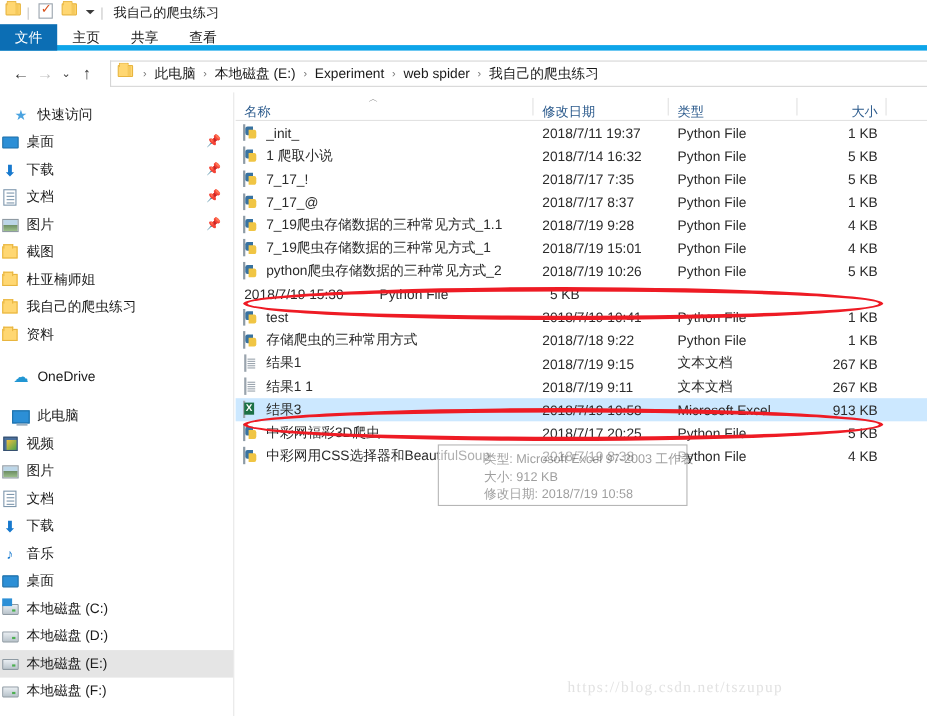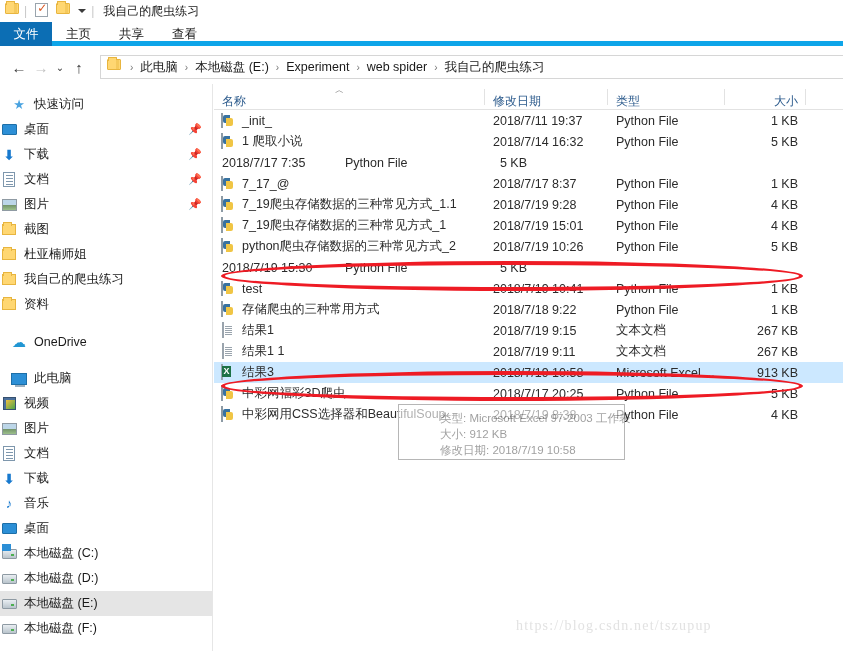--- a/index.html
+++ b/index.html
@@ -453,20 +453,24 @@
         <div class="cell-name">
           <span class="fico"><span class="py"></span></span>
           <span>1 爬取小说</span>
         </div>
         <div class="cell-date">2018/7/14 16:32</div>
         <div class="cell-type">Python File</div>
         <div class="cell-size">5 KB</div>
       </div>
 
       <div class="filerow">
+        <div class="cell-name">
+          <span class="fico"><span class="py"></span></span>
+          <span>7_17_!</span>
+        </div>
         <div class="cell-date">2018/7/17 7:35</div>
         <div class="cell-type">Python File</div>
         <div class="cell-size">5 KB</div>
       </div>
 
       <div class="filerow">
         <div class="cell-name">
           <span class="fico"><span class="py"></span></span>
           <span>7_17_@</span>
         </div>

